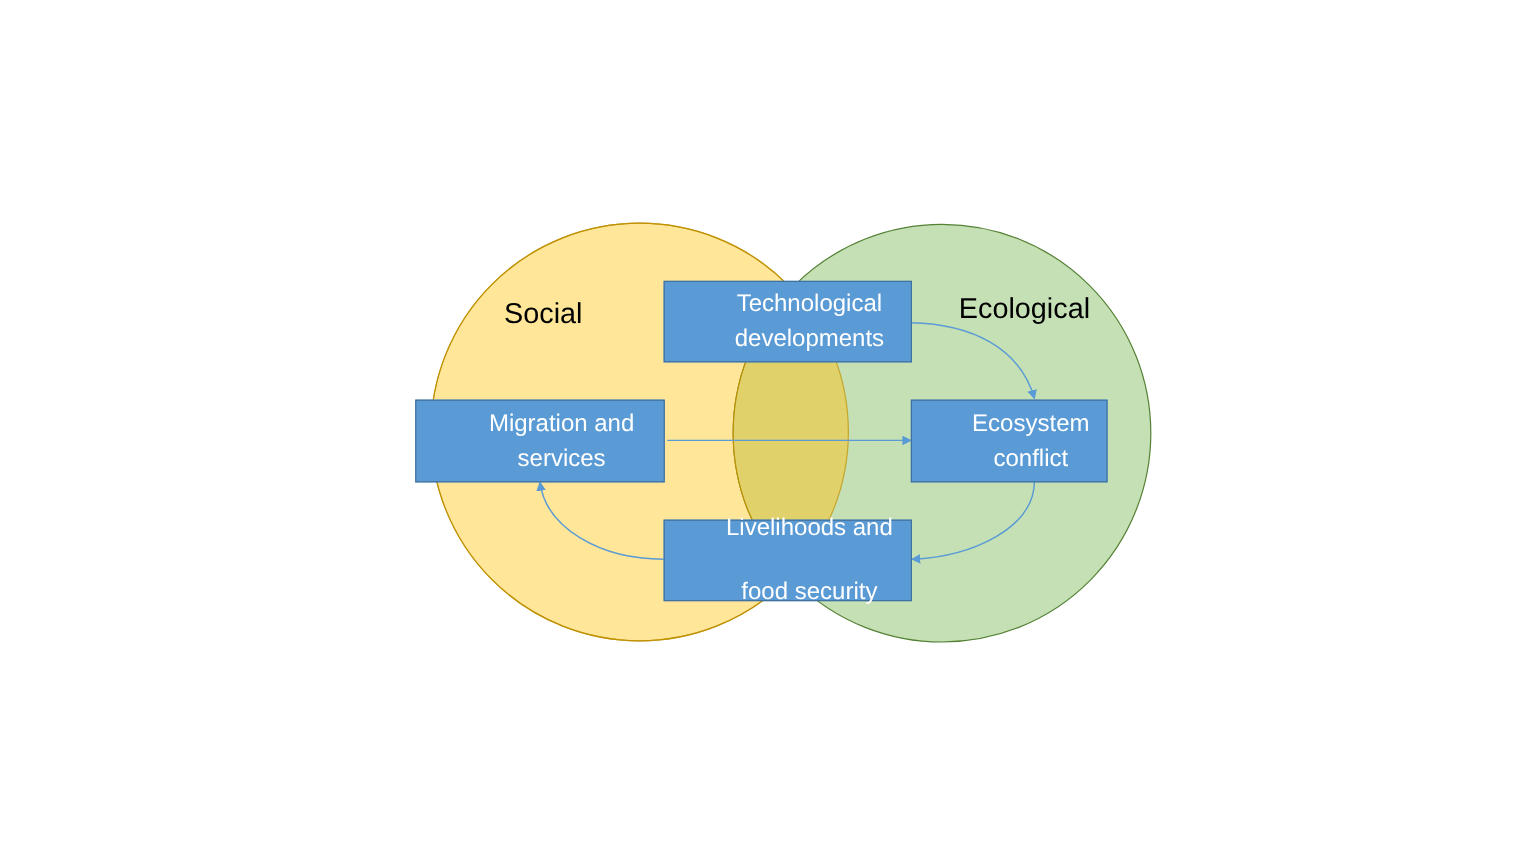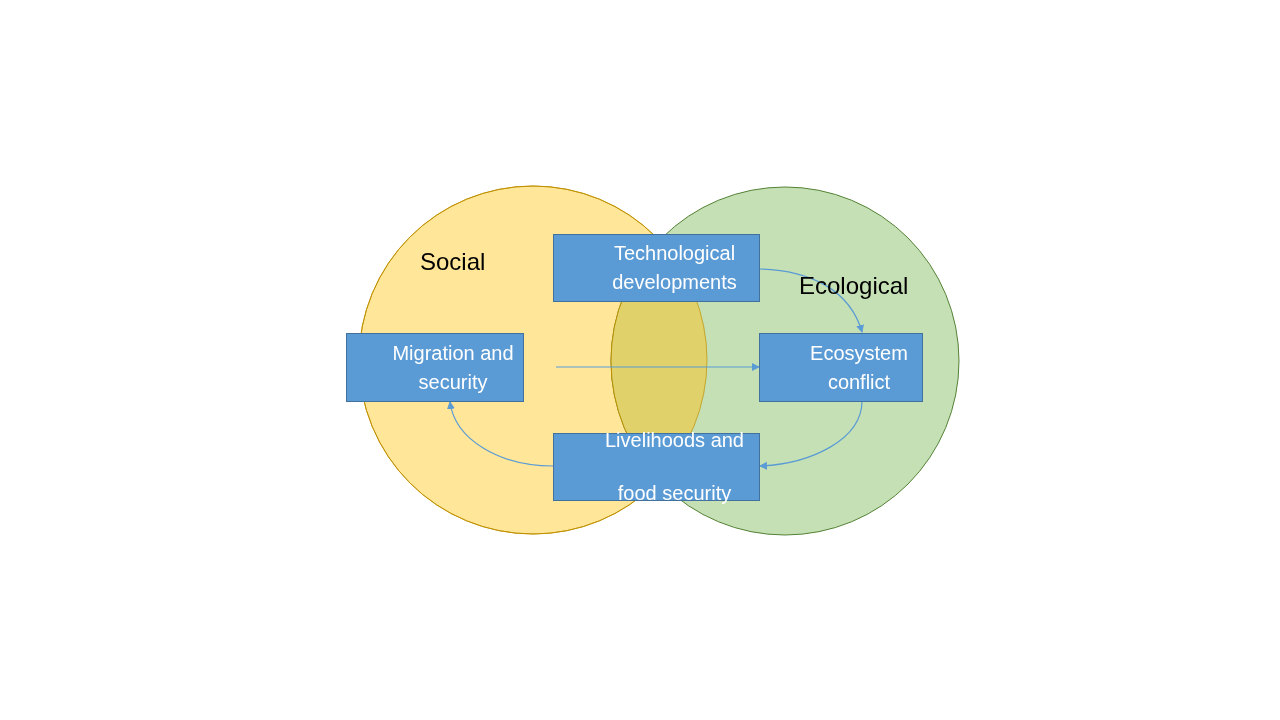--- a/index.html
+++ b/index.html
@@ -32,30 +32,30 @@
   </g>
   <circle cx="533" cy="360" r="174" fill="none" stroke="#bf9000" stroke-width="1" clip-path="none" opacity="0.7"></circle>
 
   <path d="M759,269 C810,270 850,290 862,332" fill="none" stroke="#5b9bd5" stroke-width="1.2" marker-end="url(#arrowhead)"></path>
   <path d="M556,367 L759,367" fill="none" stroke="#5b9bd5" stroke-width="1.2" marker-end="url(#arrowhead)"></path>
   <path d="M862,401 C862,440 810,464 760,466" fill="none" stroke="#5b9bd5" stroke-width="1.2" marker-end="url(#arrowhead)"></path>
   <path d="M553,466 C500,466 455,440 450,402" fill="none" stroke="#5b9bd5" stroke-width="1.2" marker-end="url(#arrowhead)"></path>
 </svg>
 
 <div class="circle-label" style="left:420px; top:248px;">Social</div>
-<div class="circle-label" style="left:799px; top:244px;margin-top:28px;">Ecological</div>
+<div class="circle-label" style="left:799px; top:244px;">Ecological</div>
 
 <div class="node" style="left:553px; top:234px; width:207px; height:68px;">
   <span>Technological</span>
   <span>developments</span>
 </div>
 
-<div class="node" style="left:346px; top:333px; width:178px; height:69px;">
+<div class="node" style="left:346px; top:333px; width:208px; height:69px;">
   <span>Migration and</span>
-  <span>security</span>
+  <span>services</span>
 </div>
 
 <div class="node" style="left:759px; top:333px; width:164px; height:69px;">
   <span>Ecosystem</span>
   <span>conflict</span>
 </div>
 
 <div class="node" style="left:553px; top:433px; width:207px; height:68px;gap:24px;">
   <span>Livelihoods and</span>
   <span>food security</span>

